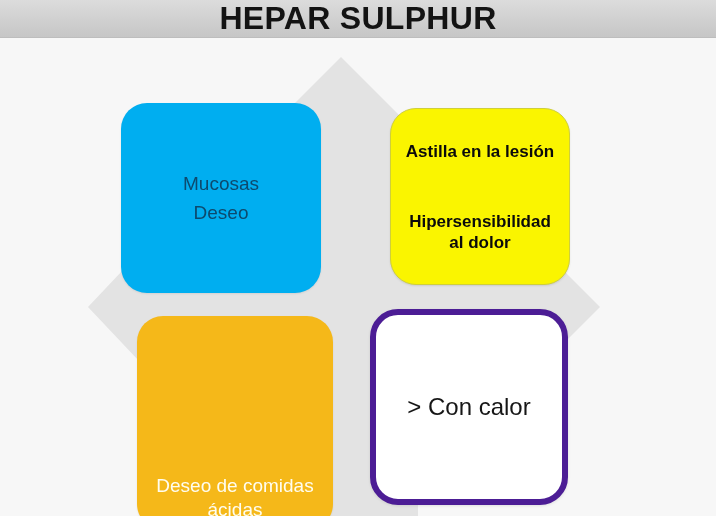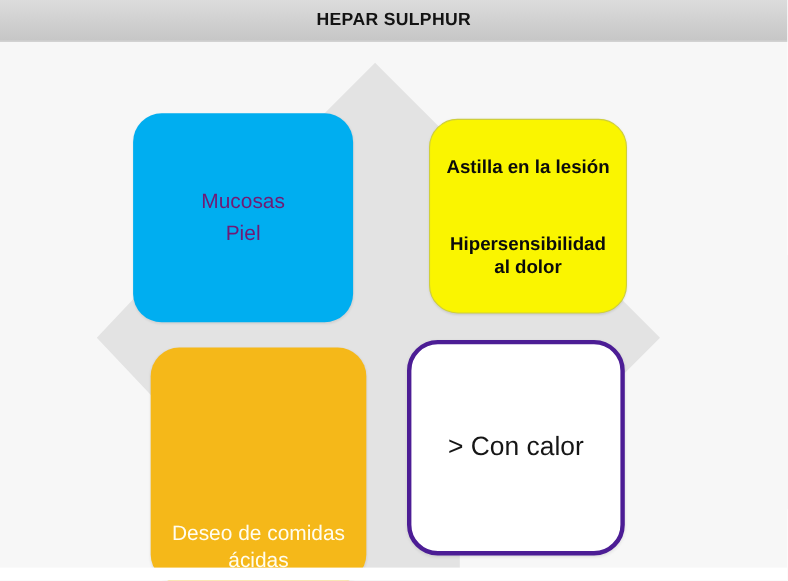--- a/index.html
+++ b/index.html
@@ -29,21 +29,21 @@
     border-bottom: 1px solid #bdbdbd;
     box-sizing: border-box;
   }
   .titlebar .title-text {
     position: absolute;
     left: 0;
     top: 0;
     width: 716px;
     line-height: 37px;
     text-align: center;
-    font-size: 16px;
+    font-size: 32px;
     font-weight: bold;
     letter-spacing: 0.3px;
     color: #131313;
     font-family: "Liberation Sans", sans-serif;
   }
 
   
   .canvas {
     position: absolute;
     left: 0;
@@ -81,21 +81,21 @@
     width: 100%;
   }
 
   
   .box-blue {
     left: 121px;
     top: 65px;
     width: 200px;
     height: 190px;
     background: #00aef0;
-    color: #701a75;
+    color: #0c4a6e;
     font-size: 19px;
     line-height: 29px;
     box-shadow: 0 1px 2px rgba(0,0,0,0.08);
   }
 
   
   .box-yellow {
     left: 390px;
     top: 70px;
     width: 180px;
@@ -131,21 +131,21 @@
   
   .box-white {
     left: 370px;
     top: 271px;
     width: 198px;
     height: 196px;
     background: #ffffff;
     color: #161616;
     font-size: 24px;
     line-height: 30px;
-    border: 4px solid #4c1d95;
+    border: 6px solid #4c1d95;
     border-radius: 28px;
     box-shadow: 0 1px 3px rgba(0,0,0,0.10);
   }
 
   
   .bottom-strip {
     position: absolute;
     left: 0;
     top: 516px;
     width: 716px;
@@ -184,21 +184,21 @@
                  L 68 185
                  L 68 225
                  L 176 225
                  L 176 84
                  Z" fill="#e3e3e3"></path>
       </svg>
     </div>
 
     <div class="qbox box-blue">
       <span class="line">Mucosas</span>
-      <span class="line">Piel</span>
+      <span class="line">Deseo</span>
     </div>
 
     <div class="qbox box-yellow">
       <p class="para">Astilla en la lesión</p>
       <p class="para">Hipersensibilidad al dolor</p>
     </div>
 
     <div class="qbox box-orange">
       <p class="para">Deseo de comidas ácidas</p>
     </div>

